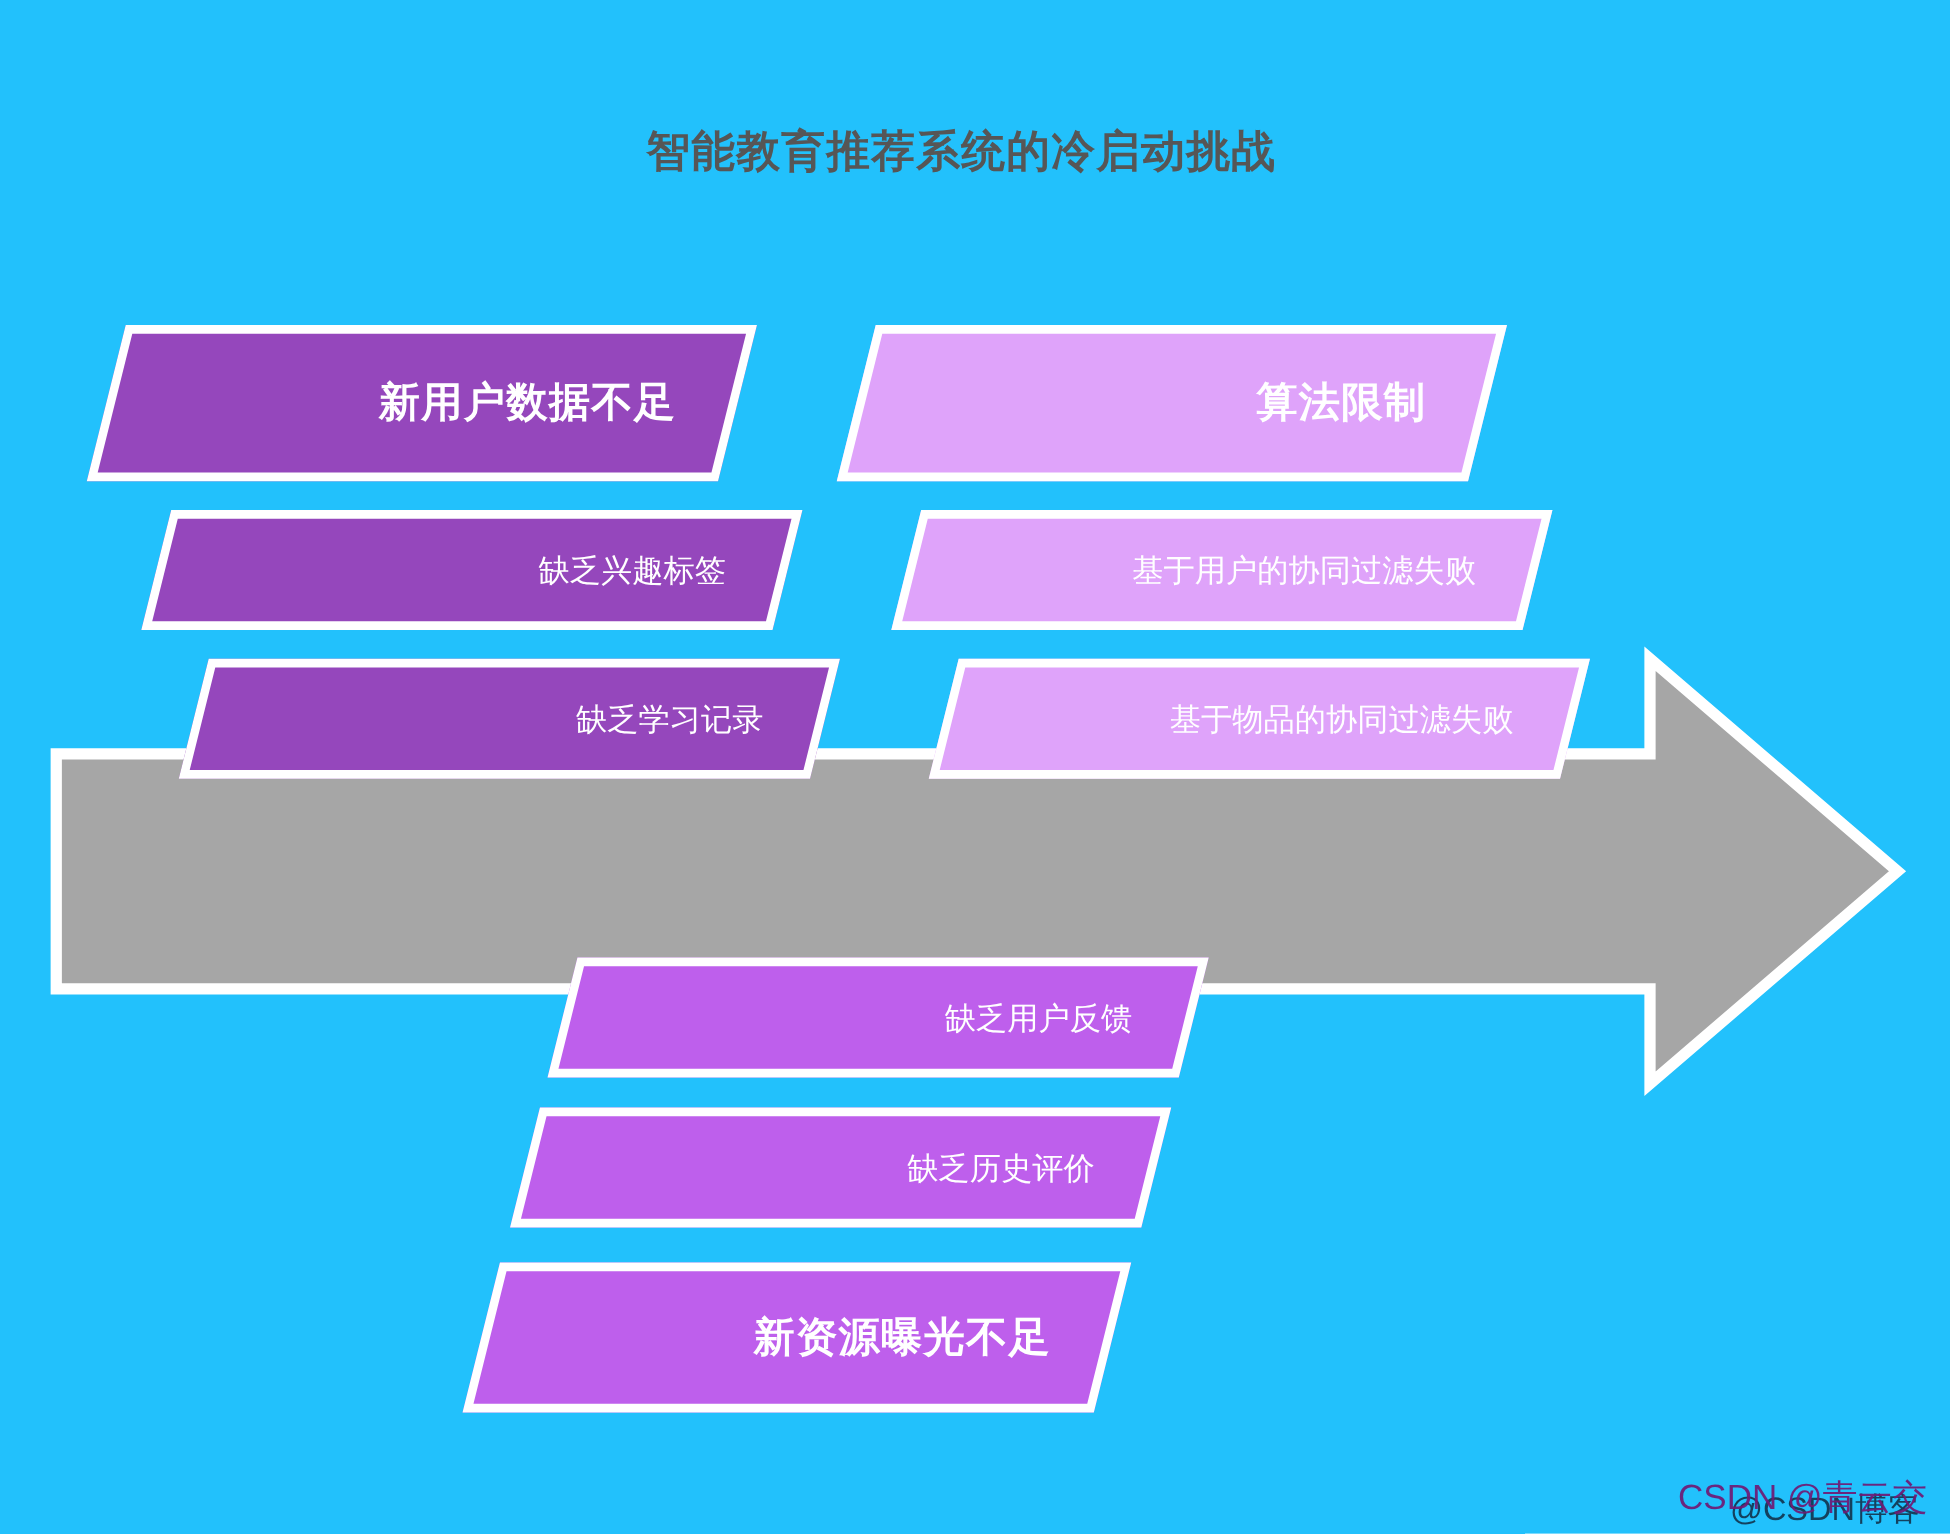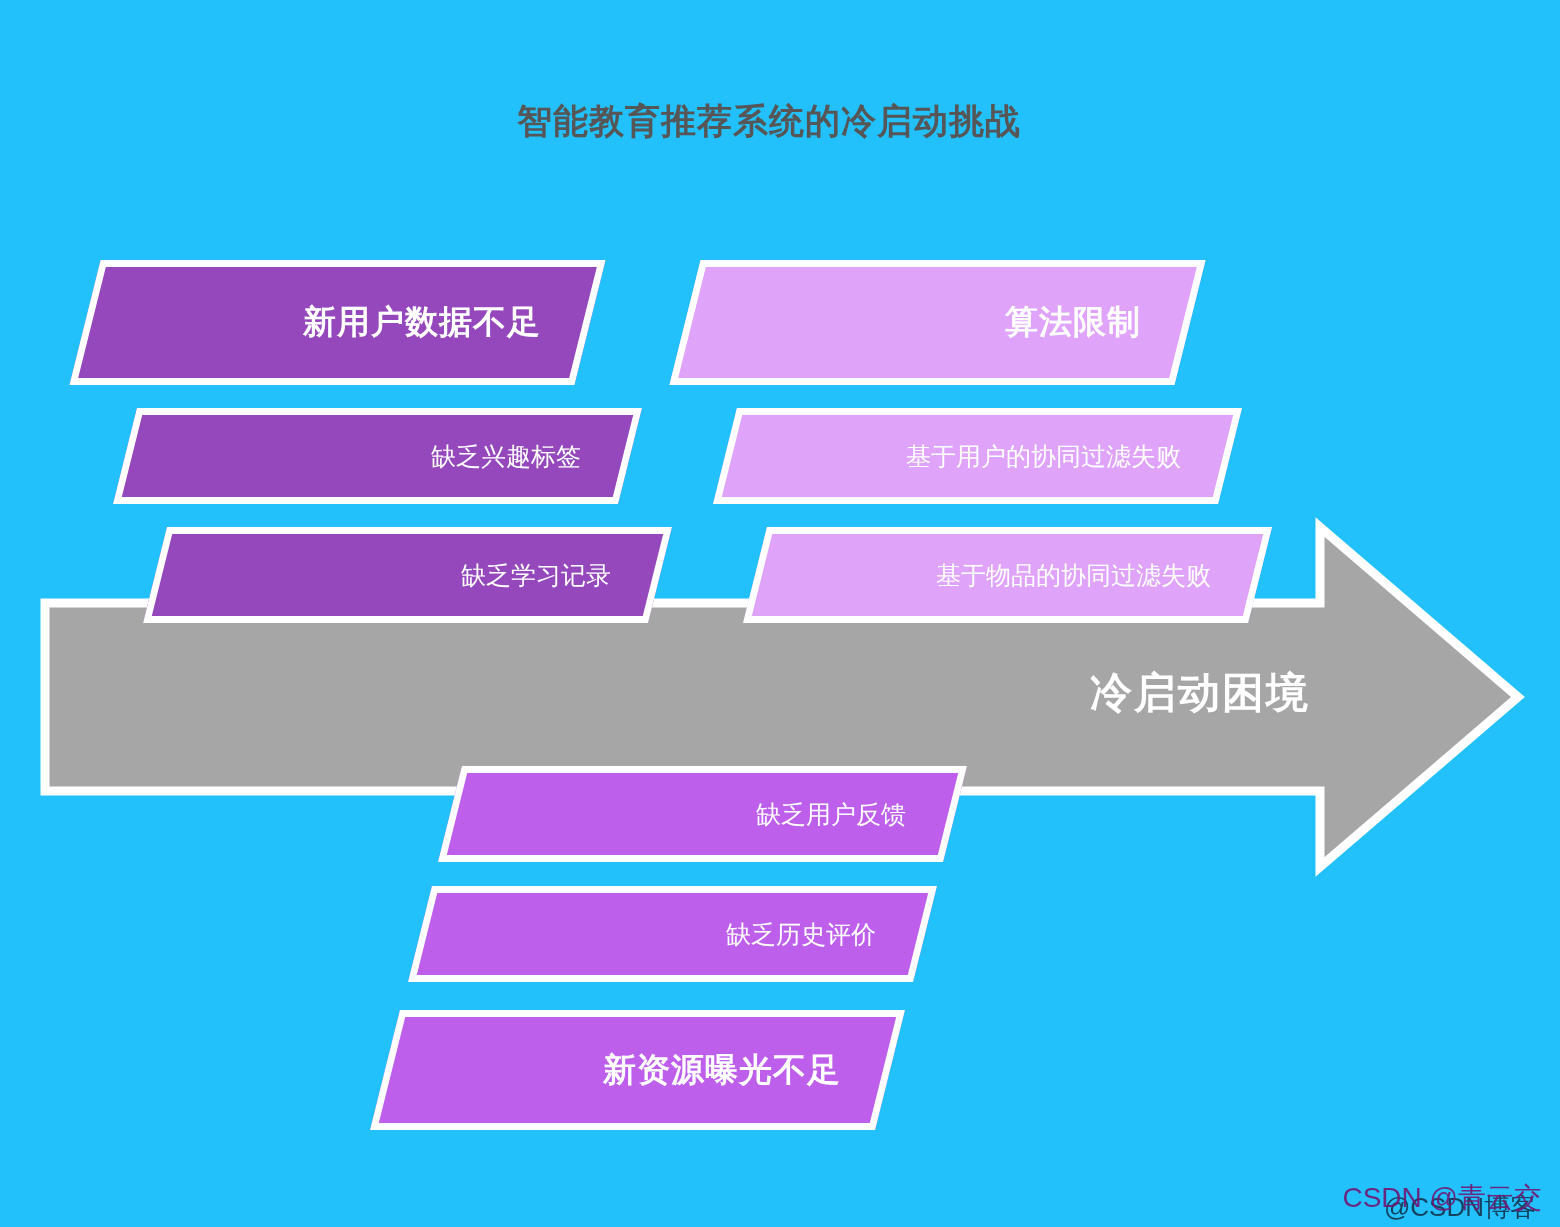--- a/index.html
+++ b/index.html
@@ -104,21 +104,20 @@
 
 <div id="canvas">
 
   <div class="title">智能教育推荐系统的冷启动挑战</div>
 
   <div class="arrow-wrap">
     <svg width="1485" height="365" viewBox="0 0 1485 365" xmlns="http://www.w3.org/2000/svg">
       <polygon points="5,88 1280,88 1280,12 1478,182 1280,352 1280,276 5,276" fill="#a6a6a6" stroke="#ffffff" stroke-width="9" stroke-linejoin="miter"></polygon>
     </svg>
   </div>
-  <div class="arrow-label">冷启动困境</div>
 
   <div class="band head" style="left:85px; top:260px; width:505px; height:125px; background:#9547bc; padding-right:42px;">
     <span class="band-label">新用户数据不足</span>
   </div>
 
   <div class="band sub" style="left:125px; top:408px; width:505px; height:96px; background:#9547bc; padding-right:42px;">
     <span class="band-label">缺乏兴趣标签</span>
   </div>
 
   <div class="band sub" style="left:155px; top:527px; width:505px; height:96px; background:#9547bc; padding-right:42px;">

